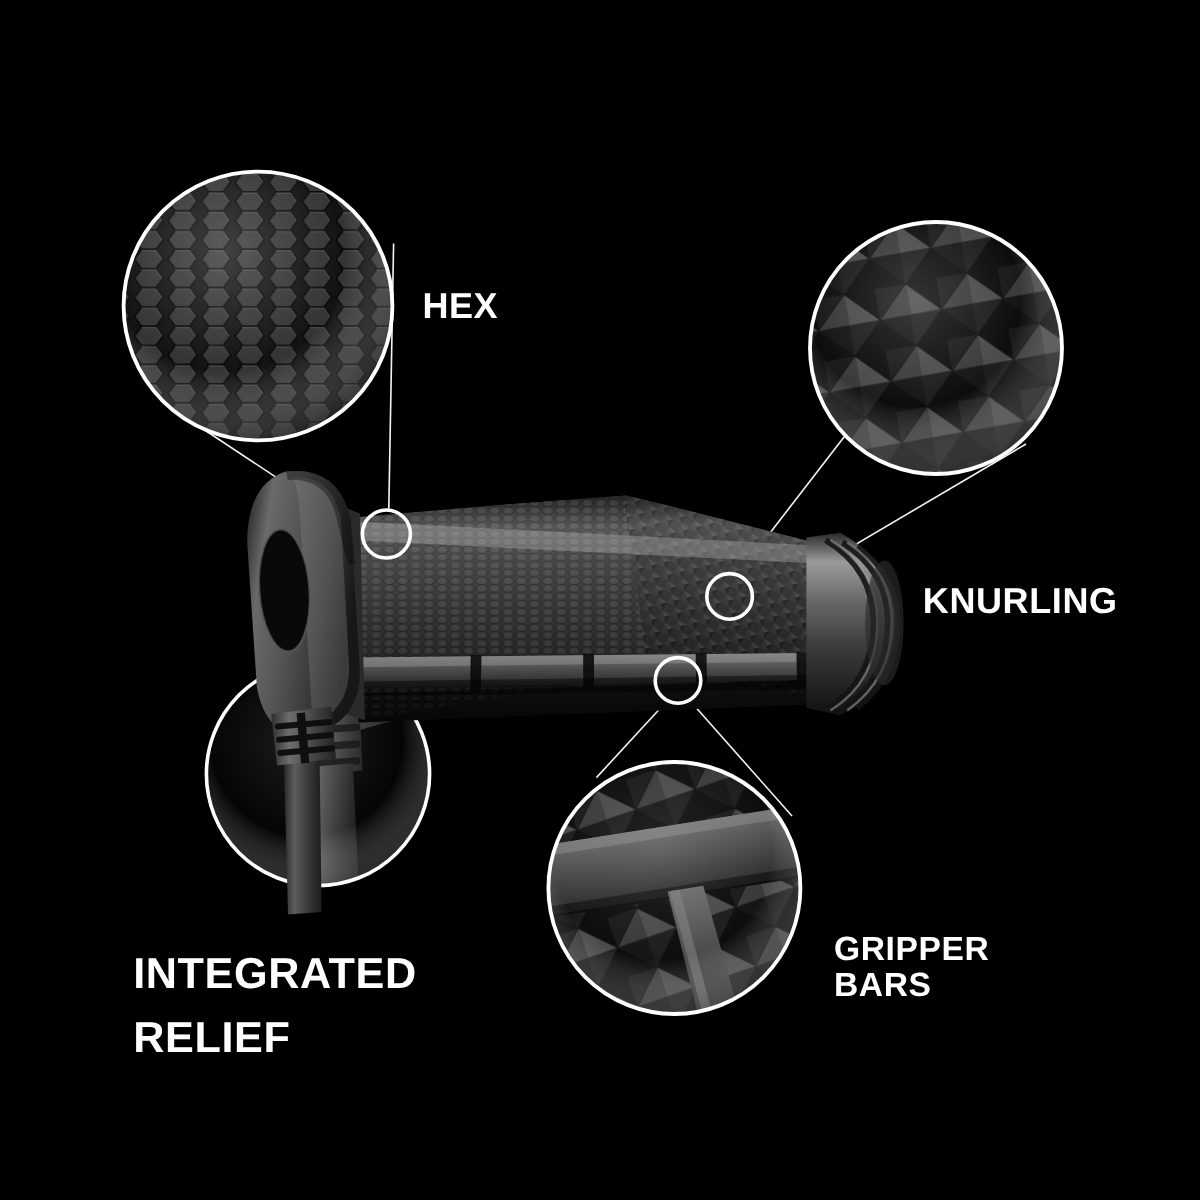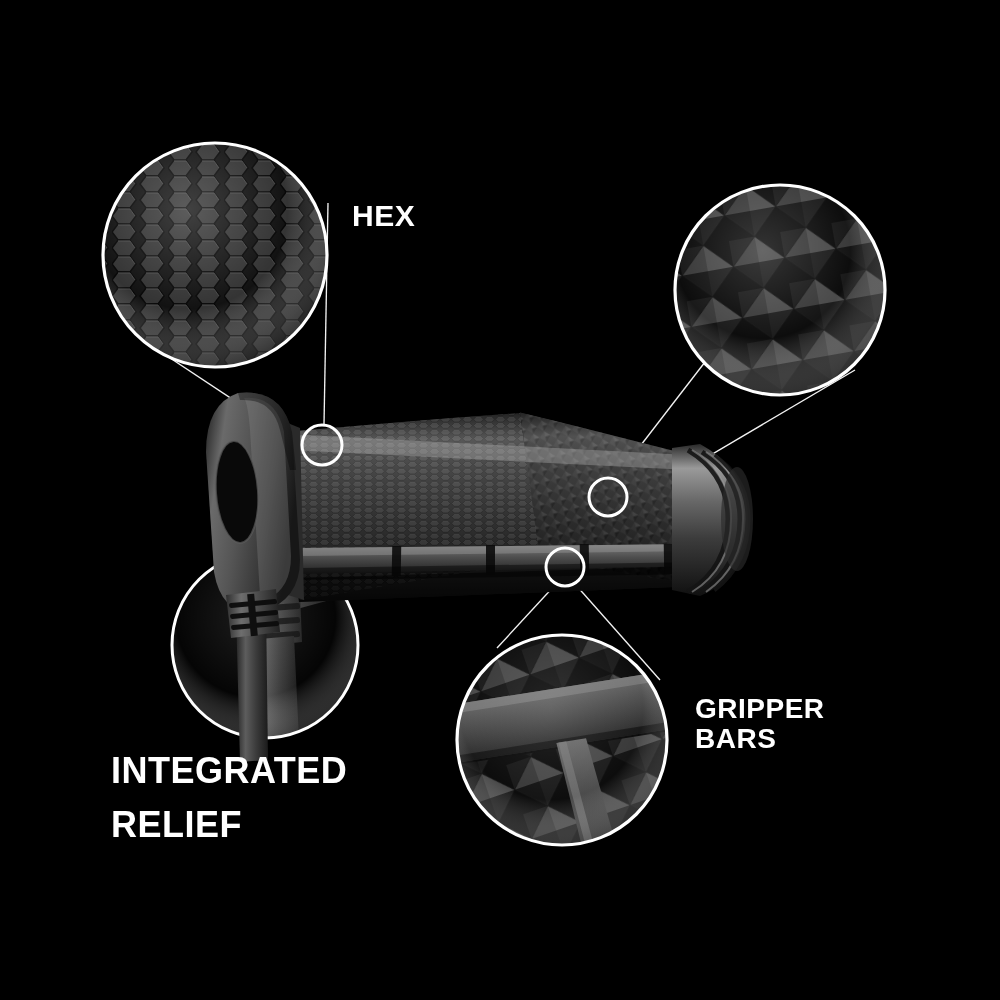--- a/index.html
+++ b/index.html
@@ -3,24 +3,24 @@
 <meta charset="utf-8">
 <style>
   html,body{margin:0;padding:0;background:#000;}
   body{width:1000px;height:1000px;overflow:hidden;
        font-family:"Liberation Sans","DejaVu Sans",sans-serif;}
   #stage{position:relative;width:1000px;height:1000px;background:#000;}
   #svgroot{position:absolute;left:0;top:0;width:1000px;height:1000px;}
   .calloutLabel{position:absolute;color:#fff;font-weight:700;
      letter-spacing:.5px;line-height:27px;white-space:pre;
      text-transform:uppercase;font-stretch:condensed;
-     font-family:"Liberation Sans","DejaVu Sans",sans-serif;}
+     font-family:"Liberation Sans","DejaVu Sans",sans-serif;margin-top:40px;}
   #lbl-hex{left:352px;top:200px;font-size:30px;line-height:32px;}
   #lbl-knurling{left:769px;top:446px;font-size:30px;line-height:32px;}
-  #lbl-gripper{left:695px;top:694px;font-size:28px;line-height:30px;}
+  #lbl-gripper{left:695px;top:736px;font-size:28px;line-height:30px;}
   #lbl-strain{left:111px;top:757px;font-size:36px;line-height:27px;}
 </style>
 </head>
 <body>
 
 <div id="stage">
 
 <svg id="svgroot" viewBox="0 0 1000 1000">
   <defs>
 
@@ -335,18 +335,19 @@
 
   <g fill="none" stroke="#ffffff" stroke-width="3">
     <circle cx="322" cy="445" r="20"></circle>
     <circle cx="608" cy="497" r="19"></circle>
     <circle cx="565" cy="567" r="19"></circle>
   </g>
 </svg>
 
 <div class="calloutLabel" id="lbl-hex">HEX</div>
 
+<div class="calloutLabel" id="lbl-knurling">KNURLING</div>
 
 <div class="calloutLabel" id="lbl-gripper"><span>GRIPPER</span><br><span>BARS</span></div>
 
 <div class="calloutLabel" id="lbl-strain"><span>INTEGRATED</span><br><br><span>RELIEF</span></div>
 
 </div>
 
 </body></html>

